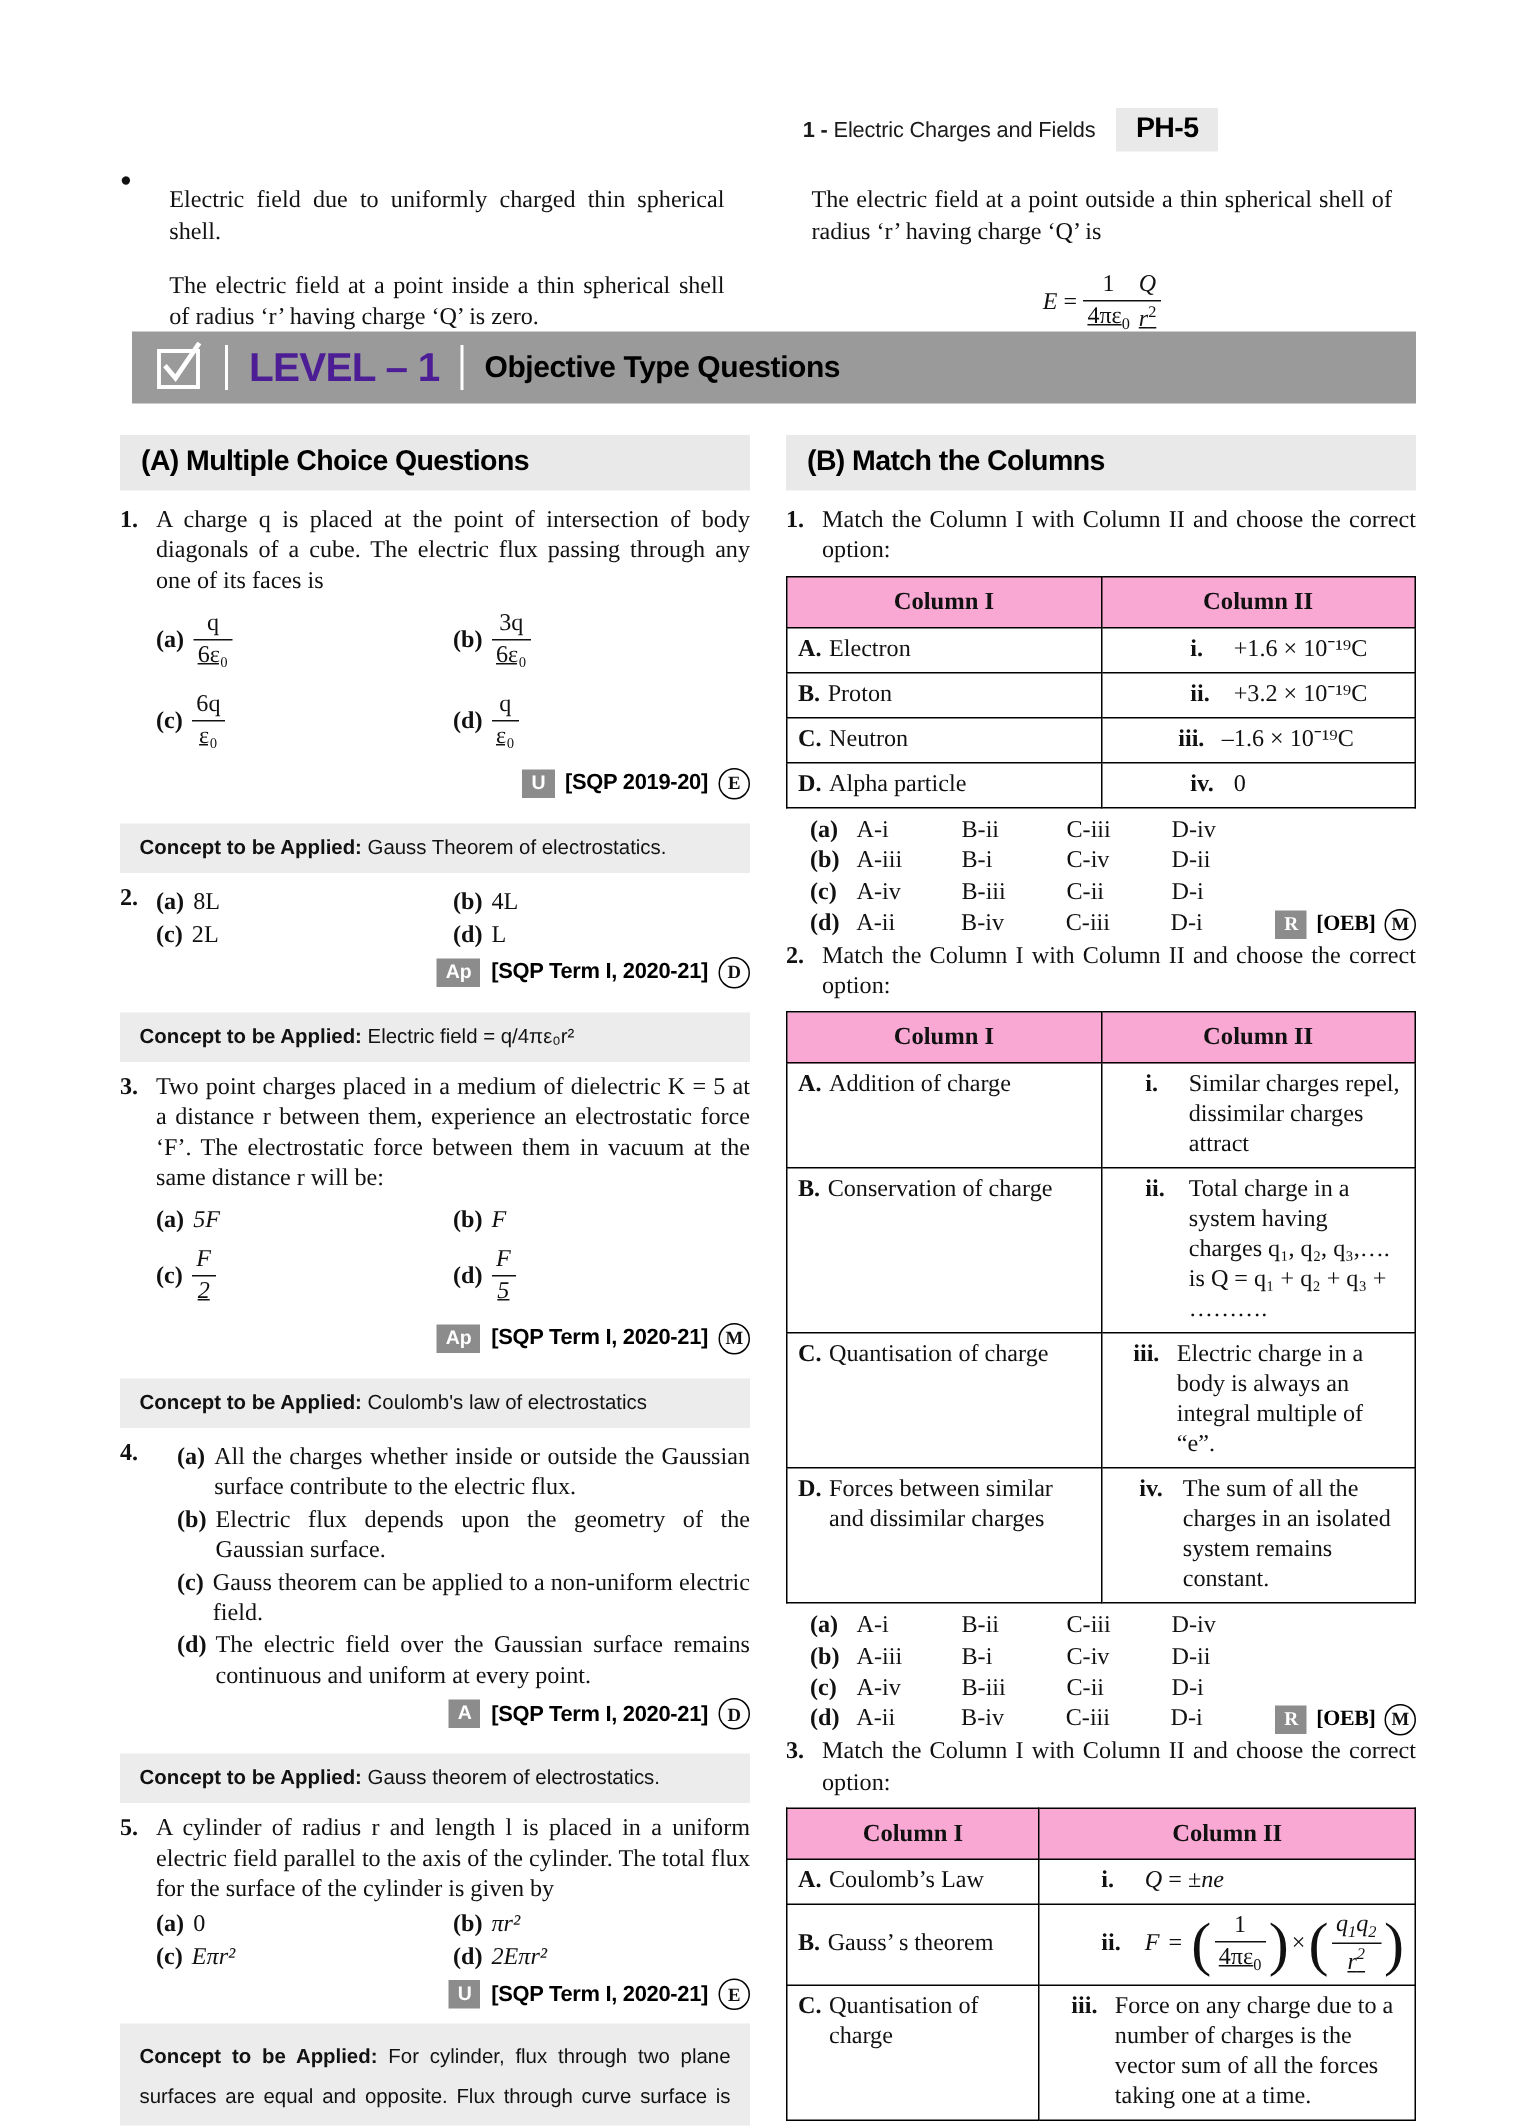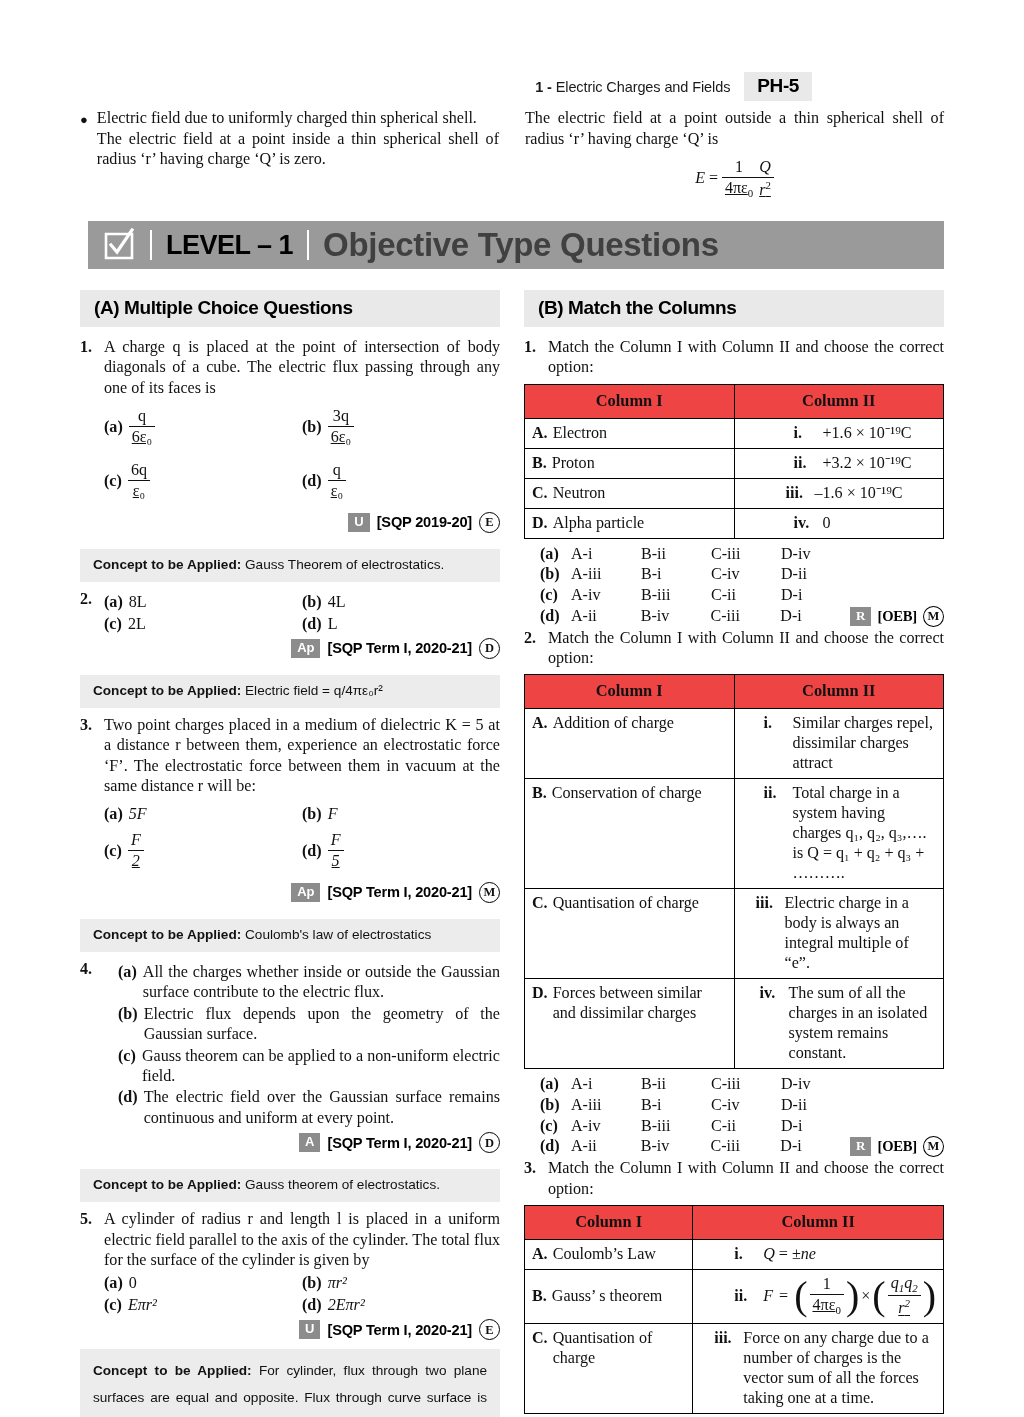--- a/index.html
+++ b/index.html
@@ -34,21 +34,21 @@
   }
 
   
   .intro{
     position:absolute; left:80px; top:108px; width:864px;
     display:flex; gap:26px;
   }
   .intro-col{ width:419px; }
   .intro-left{ display:flex; gap:9px; }
   .bullet{ font-size:13px; line-height:20px; padding-top:2px;}
-  .intro p{ margin:0; font-size:16.1px; line-height:20.5px; text-align:left;}
+  .intro p{ margin:16px; font-size:16.1px; line-height:20.5px; text-align:left;}
   .intro .just{ text-align:justify; }
   .formula-center{ text-align:center; margin-top:9px; }
 
   
   .frac{ display:inline-block; vertical-align:middle; text-align:center; }
   .frac .num{ display:block; border-bottom:1px solid #111; padding:0 3px 0px 3px; line-height:1.18; }
   .frac .den{ display:block; padding:1px 3px 0 3px; line-height:1.18;text-decoration:underline; }
   .mathi{ font-style:italic; }
   sup.sm{ font-size:0.68em; vertical-align:super; }
   sub.sm{ font-size:0.68em; vertical-align:sub; }
@@ -58,26 +58,26 @@
     position:absolute; left:88px; top:221px; width:856px; height:48px;
     background:#9a9a9a;
     display:flex; align-items:center; gap:0px;
     box-sizing:border-box; padding-left:14px;
   }
   .lb-icon{ width:34px; height:34px; position:relative; display:block; }
   .lb-icon svg{ display:block; }
   .lb-sep{ width:2px; height:30px; background:#ffffff; margin:0 14px; }
   .lb-level{
     font-family:"Liberation Sans", sans-serif;
-    font-weight:bold; color:#000000; font-size:27px;
+    font-weight:bold; color:#4c1d95; font-size:27px;
     letter-spacing:-0.5px; line-height:1;
   }
   .lb-title{
     font-family:"Liberation Sans", sans-serif;
-    font-weight:bold; color:#404040; font-size:33px; letter-spacing:-0.3px;
+    font-weight:bold; color:#000000; font-size:20px; letter-spacing:-0.3px;
   }
 
   
   .cols{ position:absolute; left:80px; top:290px; width:864px; }
   .col{ position:absolute; top:0; width:420px; }
   .col-left{ left:0; }
   .col-right{ left:444px; }
 
   .sec-head{
     background:#e9e9e9;
@@ -136,21 +136,21 @@
     border-collapse:collapse; width:100%; margin-top:6px; margin-bottom:3px;
     font-size:16.1px; line-height:20px;
     border:1.6px solid #000;
   }
   table.match th, table.match td{
     border:1px solid #000;
     padding:4px 7px 5px 7px;
     vertical-align:top;
   }
   table.match thead th{
-    background:#ef4444; text-align:center; font-weight:bold;
+    background:#f9a8d4; text-align:center; font-weight:bold;
     font-size:16.4px; padding:6px 7px 7px 7px;
   }
   table.match td.c1{ width:50%; }
   td .rowwrap{ display:flex; gap:5px; }
   td .rk{ font-weight:bold; white-space:nowrap; }
   td .rv{ flex:1; }
   td .rk.rom{ min-width:24px; }
   td .rk.rom3{ min-width:24px; }
 
   

